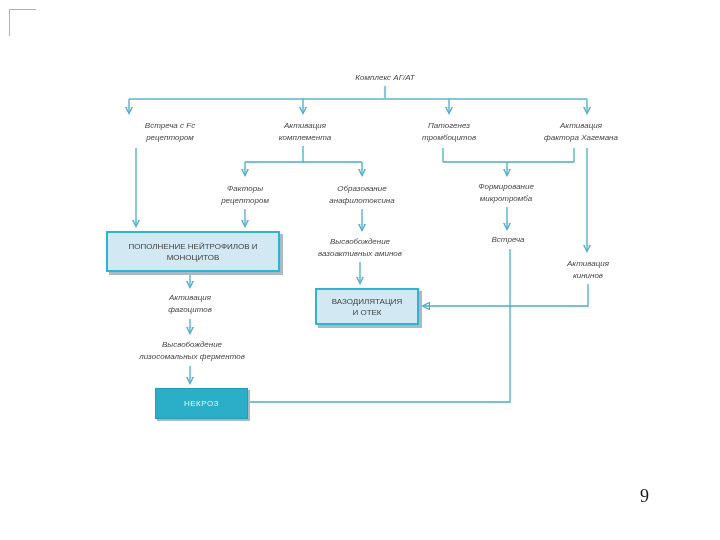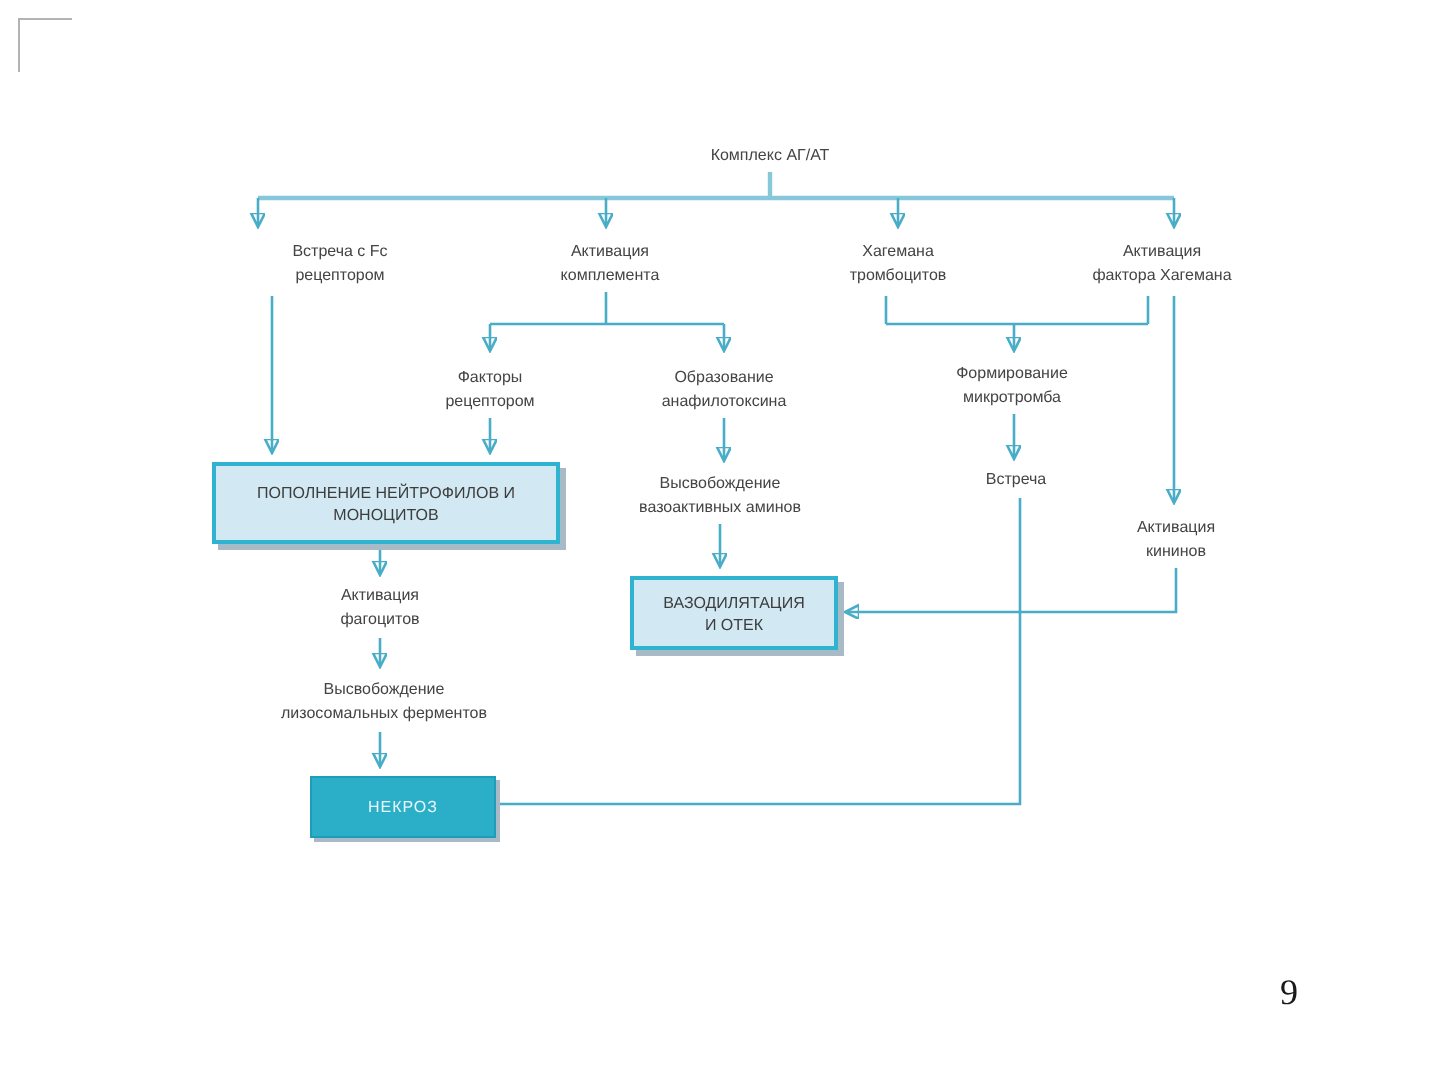--- a/index.html
+++ b/index.html
@@ -7,21 +7,21 @@
     position:relative; width:720px; height:540px; background:#ffffff;
     overflow:hidden; font-family:"Liberation Sans","DejaVu Sans",sans-serif;
   }
   .connectors { position:absolute; left:0; top:0; width:720px; height:540px; }
   .connectors path { fill:none; stroke:#4aadc8; stroke-width:1.3; }
   .connectors path.thick { stroke:#86c8da; stroke-width:2.2; }
 
   .label {
     position:absolute; transform:translateX(-50%);
     text-align:center; font-size:8px; line-height:11.5px;
-    color:#444444; white-space:pre-line;
+    color:#444444; white-space:pre-line;font-style:italic;
   }
   .obox {
     position:absolute; display:flex; align-items:center; justify-content:center;
     text-align:center; font-size:8px; line-height:11px; color:#3d3d3d;
     background:#d2e9f3; border:2px solid #2fb3d1;
     box-shadow:3px 3px 0 0 #a7bac6; box-sizing:border-box; white-space:pre-line;
   }
   .obox.dark {
     background:#2bafc9; border:1px solid #1f9cb8; color:#e8f7fa;
     box-shadow:2px 2px 0 0 #a7bac6; letter-spacing:0.5px;
@@ -72,21 +72,21 @@
     <path marker-end="url(#ah)" d="M588 284 V306 H423"></path>
     <path marker-end="url(#ah)" d="M510 249 V402 H237"></path>
   </svg>
 
   <div class="label" style="left:385px; top:72px;">Комплекс АГ/АТ</div>
 
   <div class="label" style="left:129px; top:120px;margin-left:41px;">Встреча с Fc
 рецептором</div>
   <div class="label" style="left:305px; top:120px;">Активация
 комплемента</div>
-  <div class="label" style="left:449px; top:120px;">Хагемана
+  <div class="label" style="left:449px; top:120px;">Патогенез
 тромбоцитов</div>
   <div class="label" style="left:581px; top:120px;">Активация
 фактора Хагемана</div>
 
   <div class="label" style="left:245px; top:183px;">Факторы
 рецептором</div>
   <div class="label" style="left:362px; top:183px;">Образование
 анафилотоксина</div>
   <div class="label" style="left:506px; top:181px;">Формирование
 микротромба</div>

